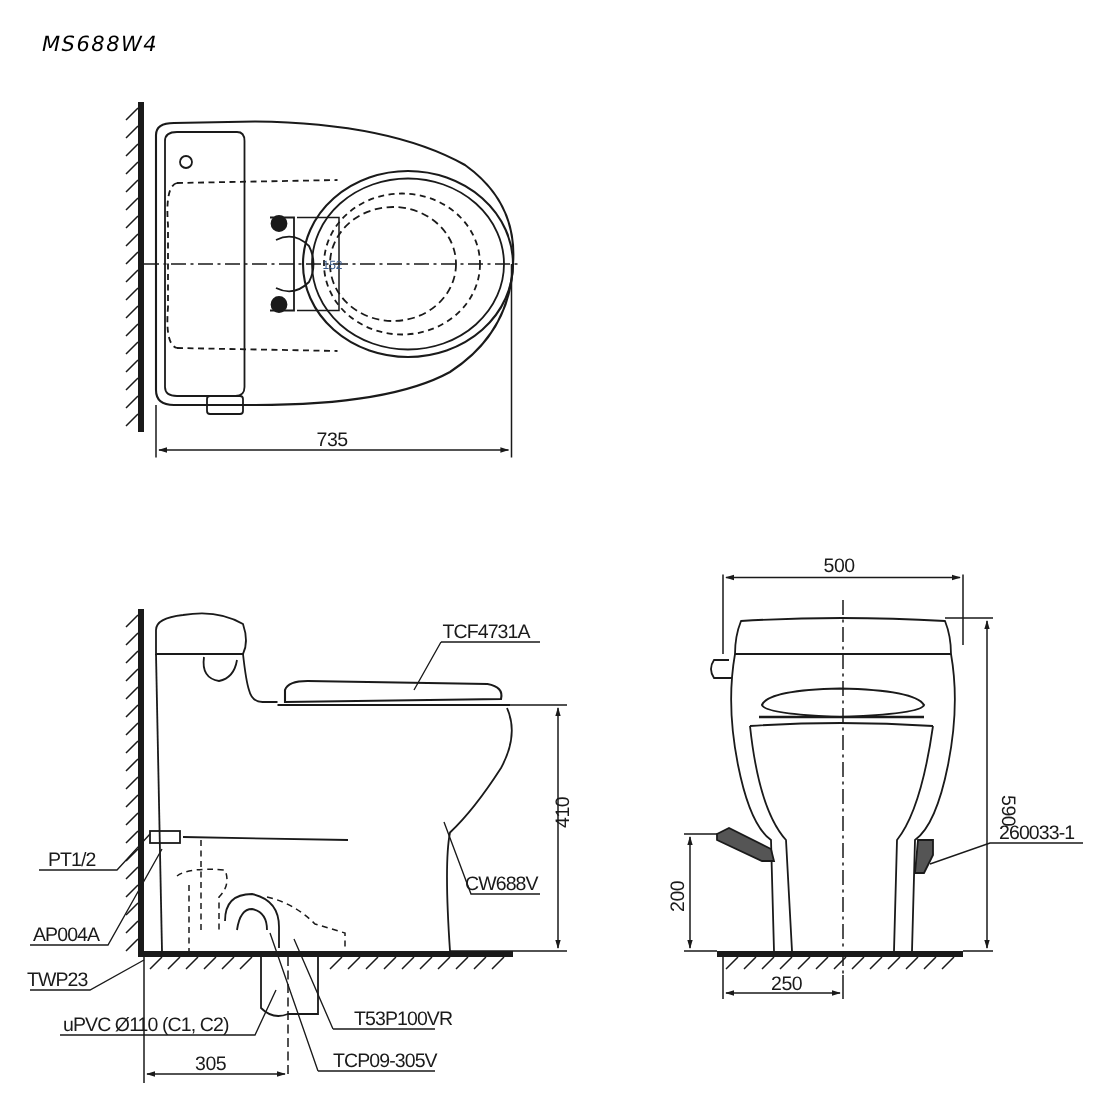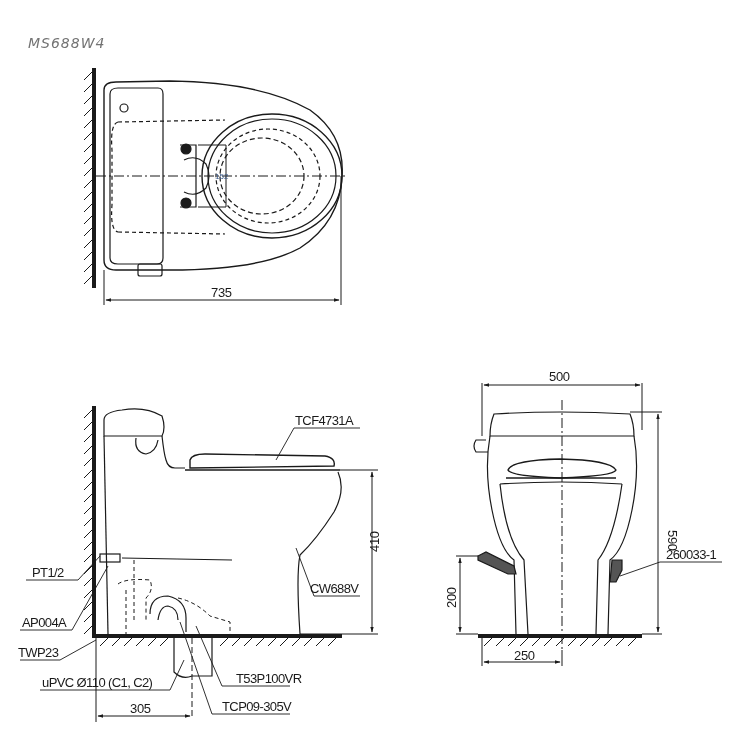--- a/index.html
+++ b/index.html
@@ -1,20 +1,20 @@
 <!DOCTYPE html>
 <html><head>
 <meta charset="utf-8">
 <style>
   html, body { margin: 0; padding: 0; background: #ffffff; }
   body { width: 740px; height: 740px; position: relative; overflow: hidden; font-family: "DejaVu Sans", sans-serif; }
   .model-title {
-    position: absolute; left: 28px; top: 35px;
+    position: absolute; left: 28px; top: 22px;
     font-family: "DejaVu Sans", sans-serif; font-style: italic;
-    font-size: 14px; color: #737373; letter-spacing: 1px;
+    font-size: 14px; color: #000000; letter-spacing: 1px;
   }
   svg.drawing { position: absolute; left: 0; top: 0; }
   .lbl { font-family: "Liberation Sans", sans-serif; font-size: 13px; fill: #1a1a1a; letter-spacing: -0.6px; }
   .dim { font-family: "Liberation Sans", sans-serif; font-size: 13px; fill: #1a1a1a; letter-spacing: -0.3px; }
   .small { font-family: "Liberation Sans", sans-serif; font-size: 8px; fill: #3a5a8a; }
 </style>
 </head>
 <body>
 
 <div class="model-title">MS688W4</div>

